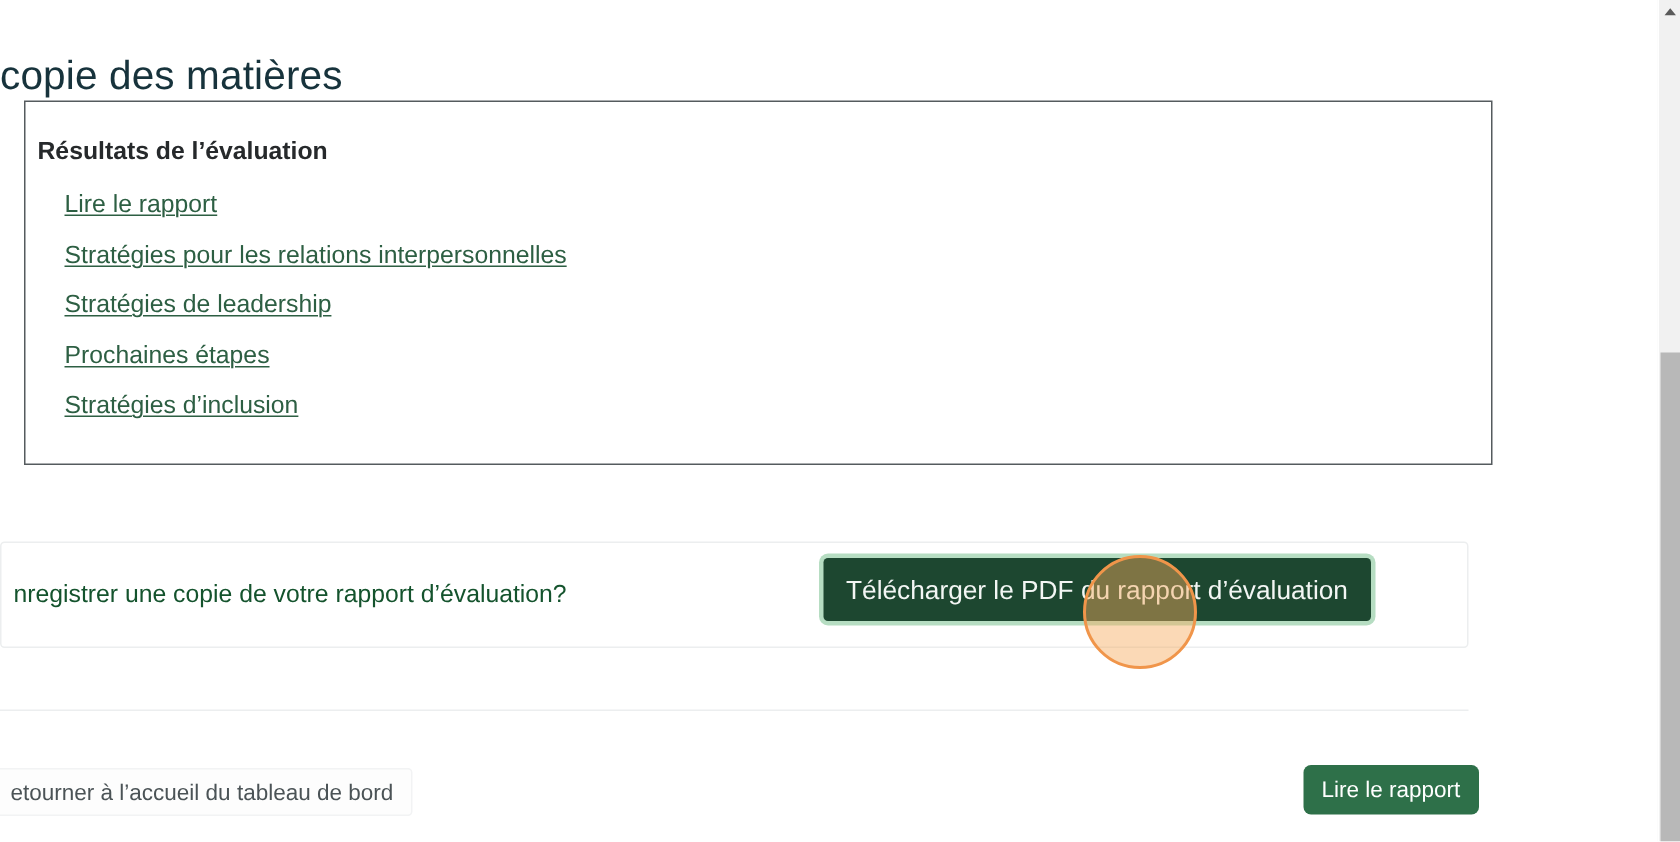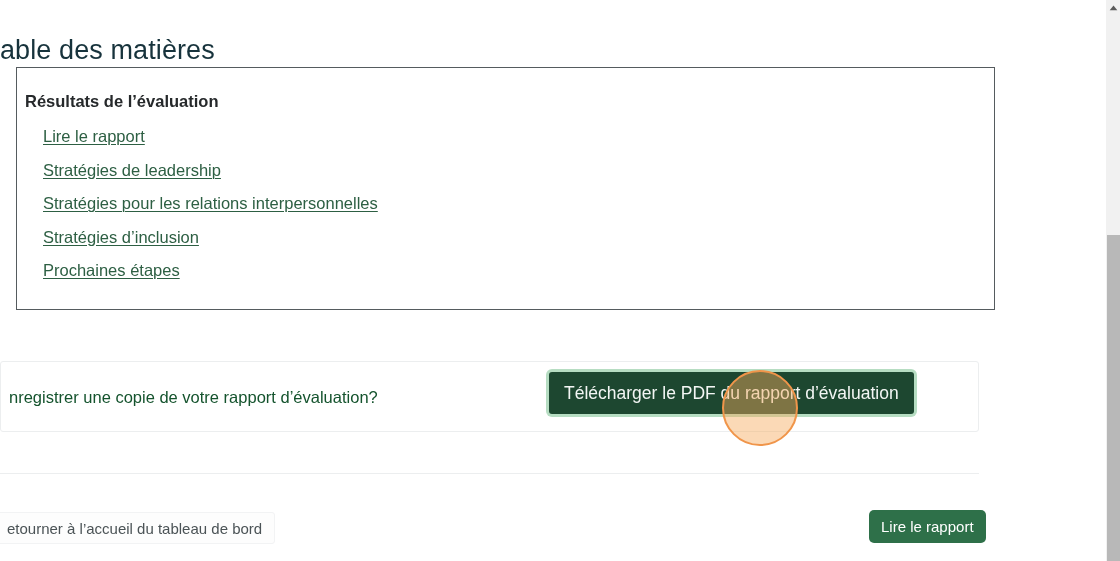--- a/index.html
+++ b/index.html
@@ -222,39 +222,39 @@
     background: #b8b8b8;
     border-radius: 0;
   }
 </style>
 </head>
 <body>
 
 <div class="page">
   <div class="content">
 
-    <h1 class="page-title">able des matières</h1>
+    <h1 class="page-title">copie des matières</h1>
 
     <div class="toc-box">
       <div class="toc-heading">Résultats de l’évaluation</div>
       <ul class="toc-list">
         <li>
           <a class="toc-link" href="#">Lire le rapport</a>
         </li>
         <li>
+          <a class="toc-link" href="#">Stratégies pour les relations interpersonnelles</a>
+        </li>
+        <li>
           <a class="toc-link" href="#">Stratégies de leadership</a>
         </li>
         <li>
-          <a class="toc-link" href="#">Stratégies pour les relations interpersonnelles</a>
+          <a class="toc-link" href="#">Prochaines étapes</a>
         </li>
         <li>
           <a class="toc-link" href="#">Stratégies d’inclusion</a>
-        </li>
-        <li>
-          <a class="toc-link" href="#">Prochaines étapes</a>
         </li>
       </ul>
     </div>
 
     <div class="download-card">
       <div class="download-prompt">nregistrer une copie de votre rapport d’évaluation?</div>
       <button class="download-btn">Télécharger le PDF du rapport d’évaluation</button>
     </div>
 
     <div class="separator"></div>

